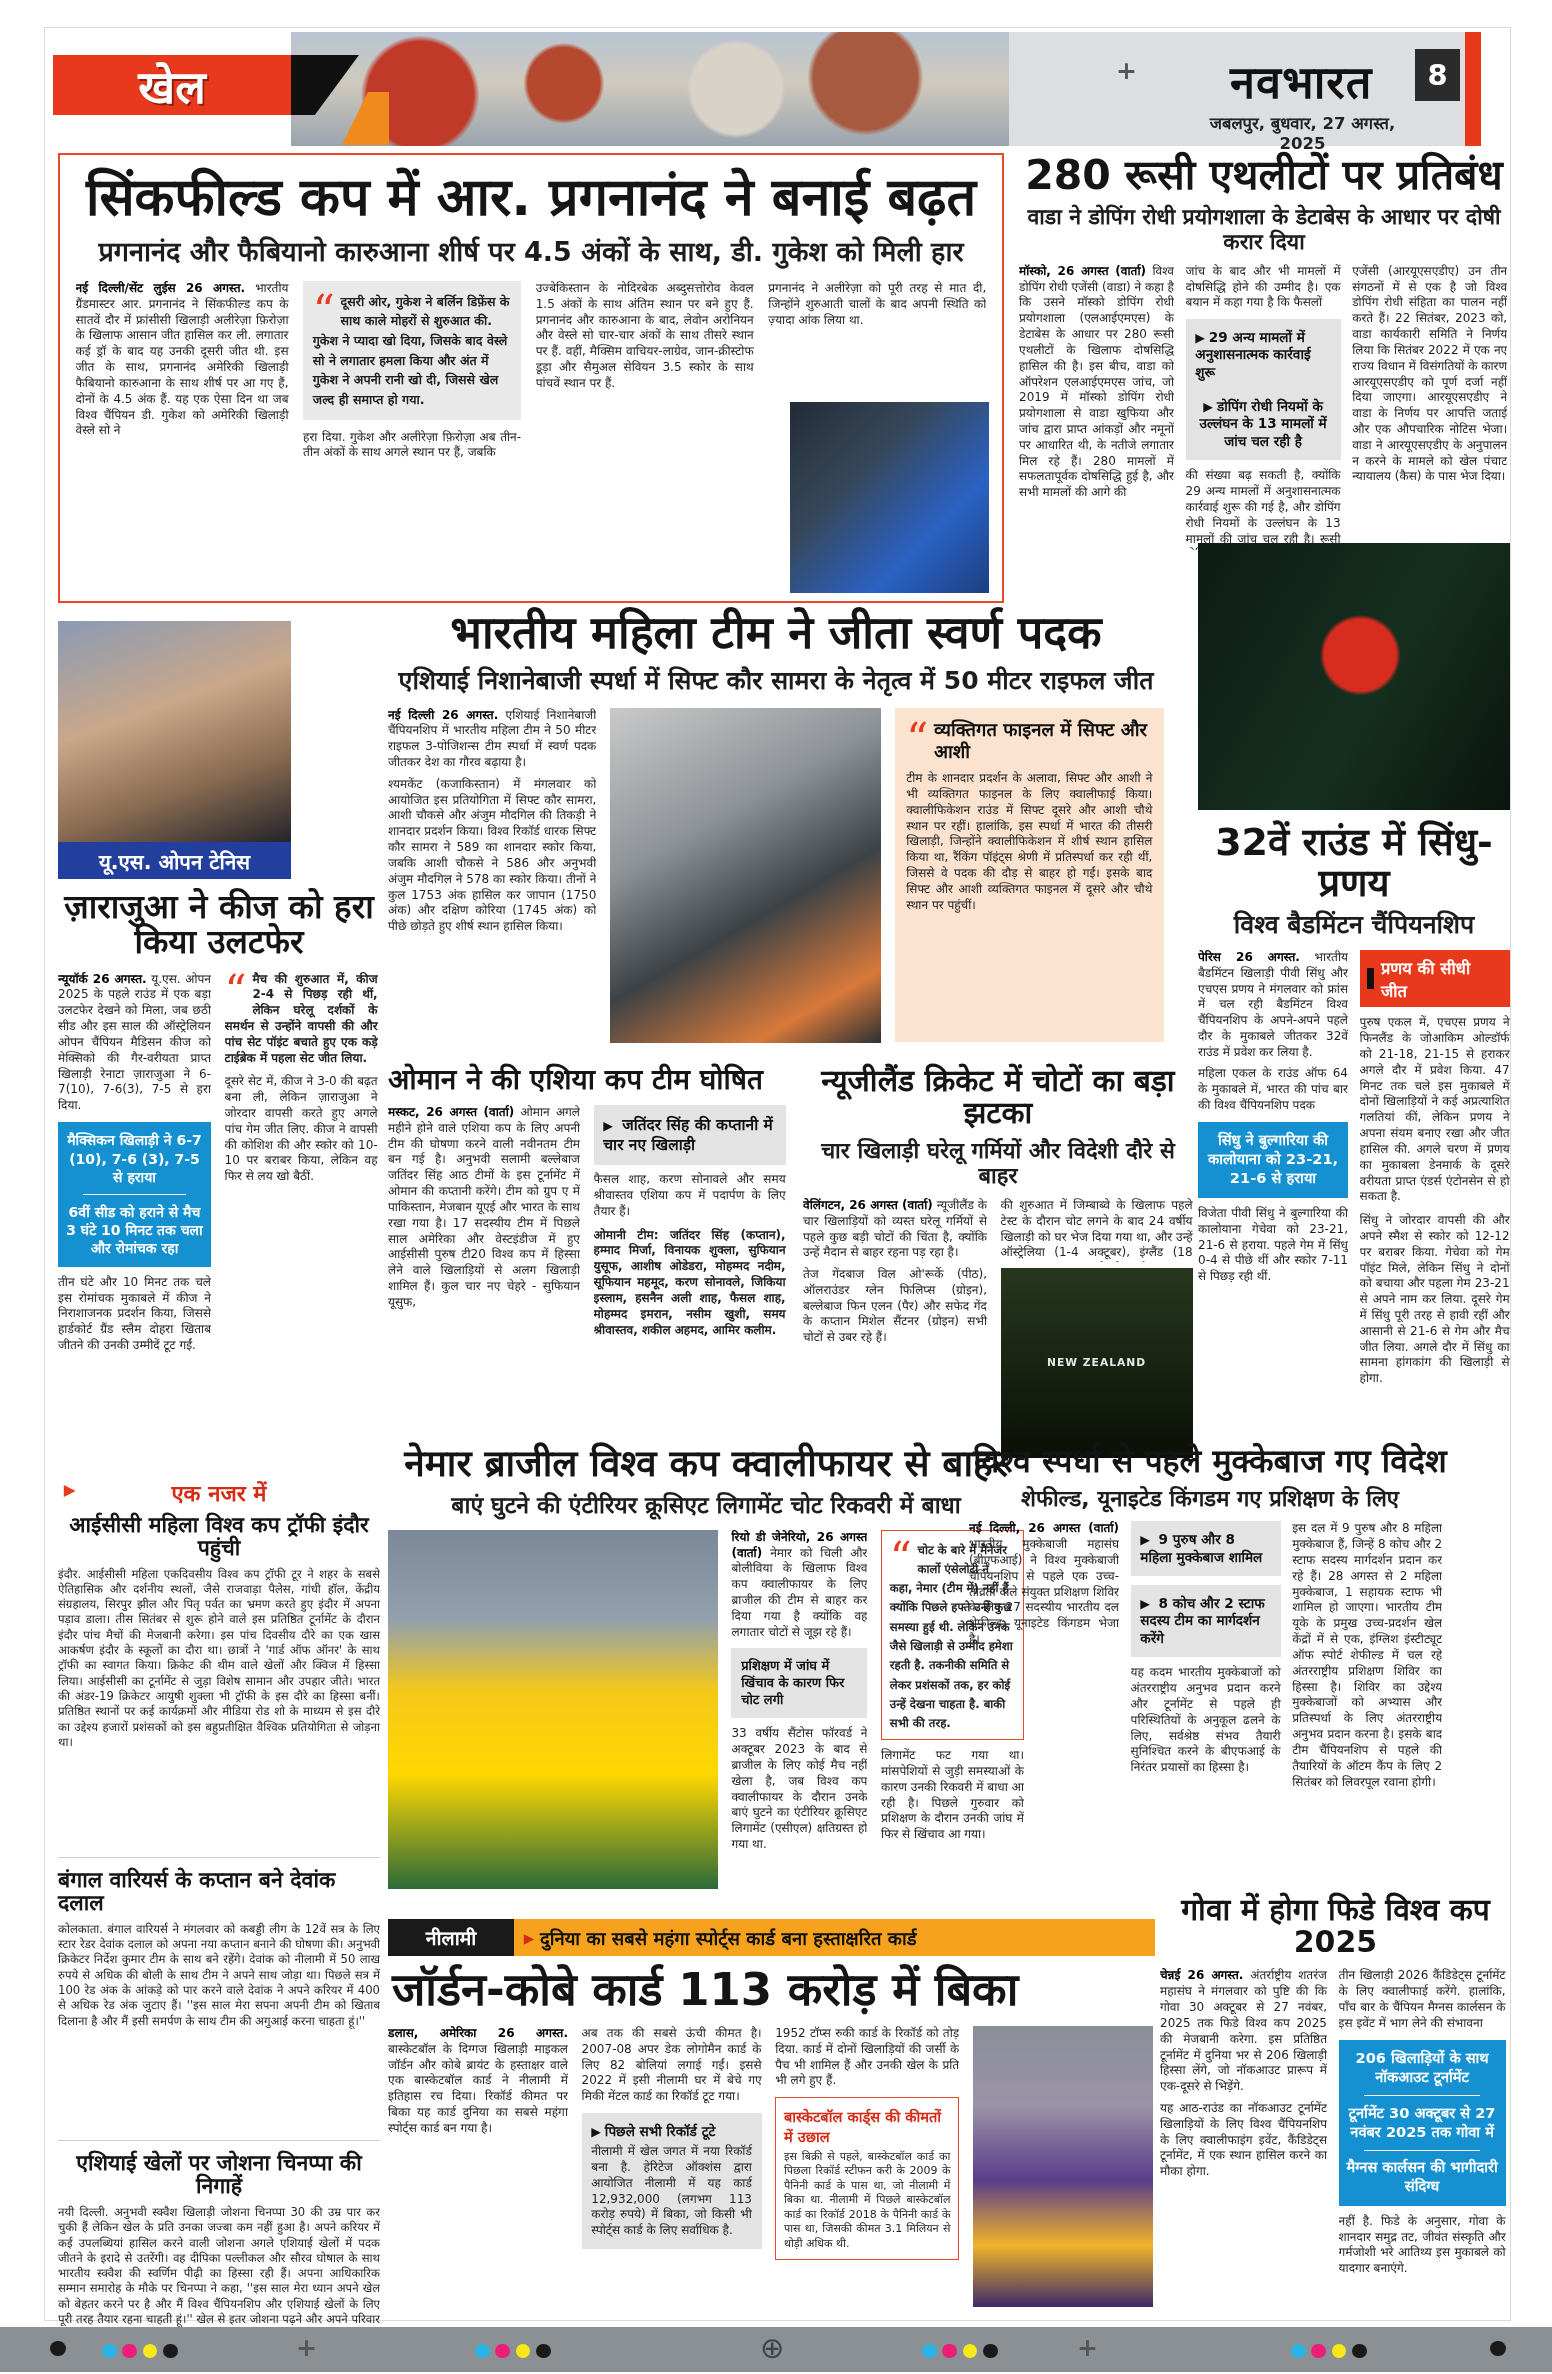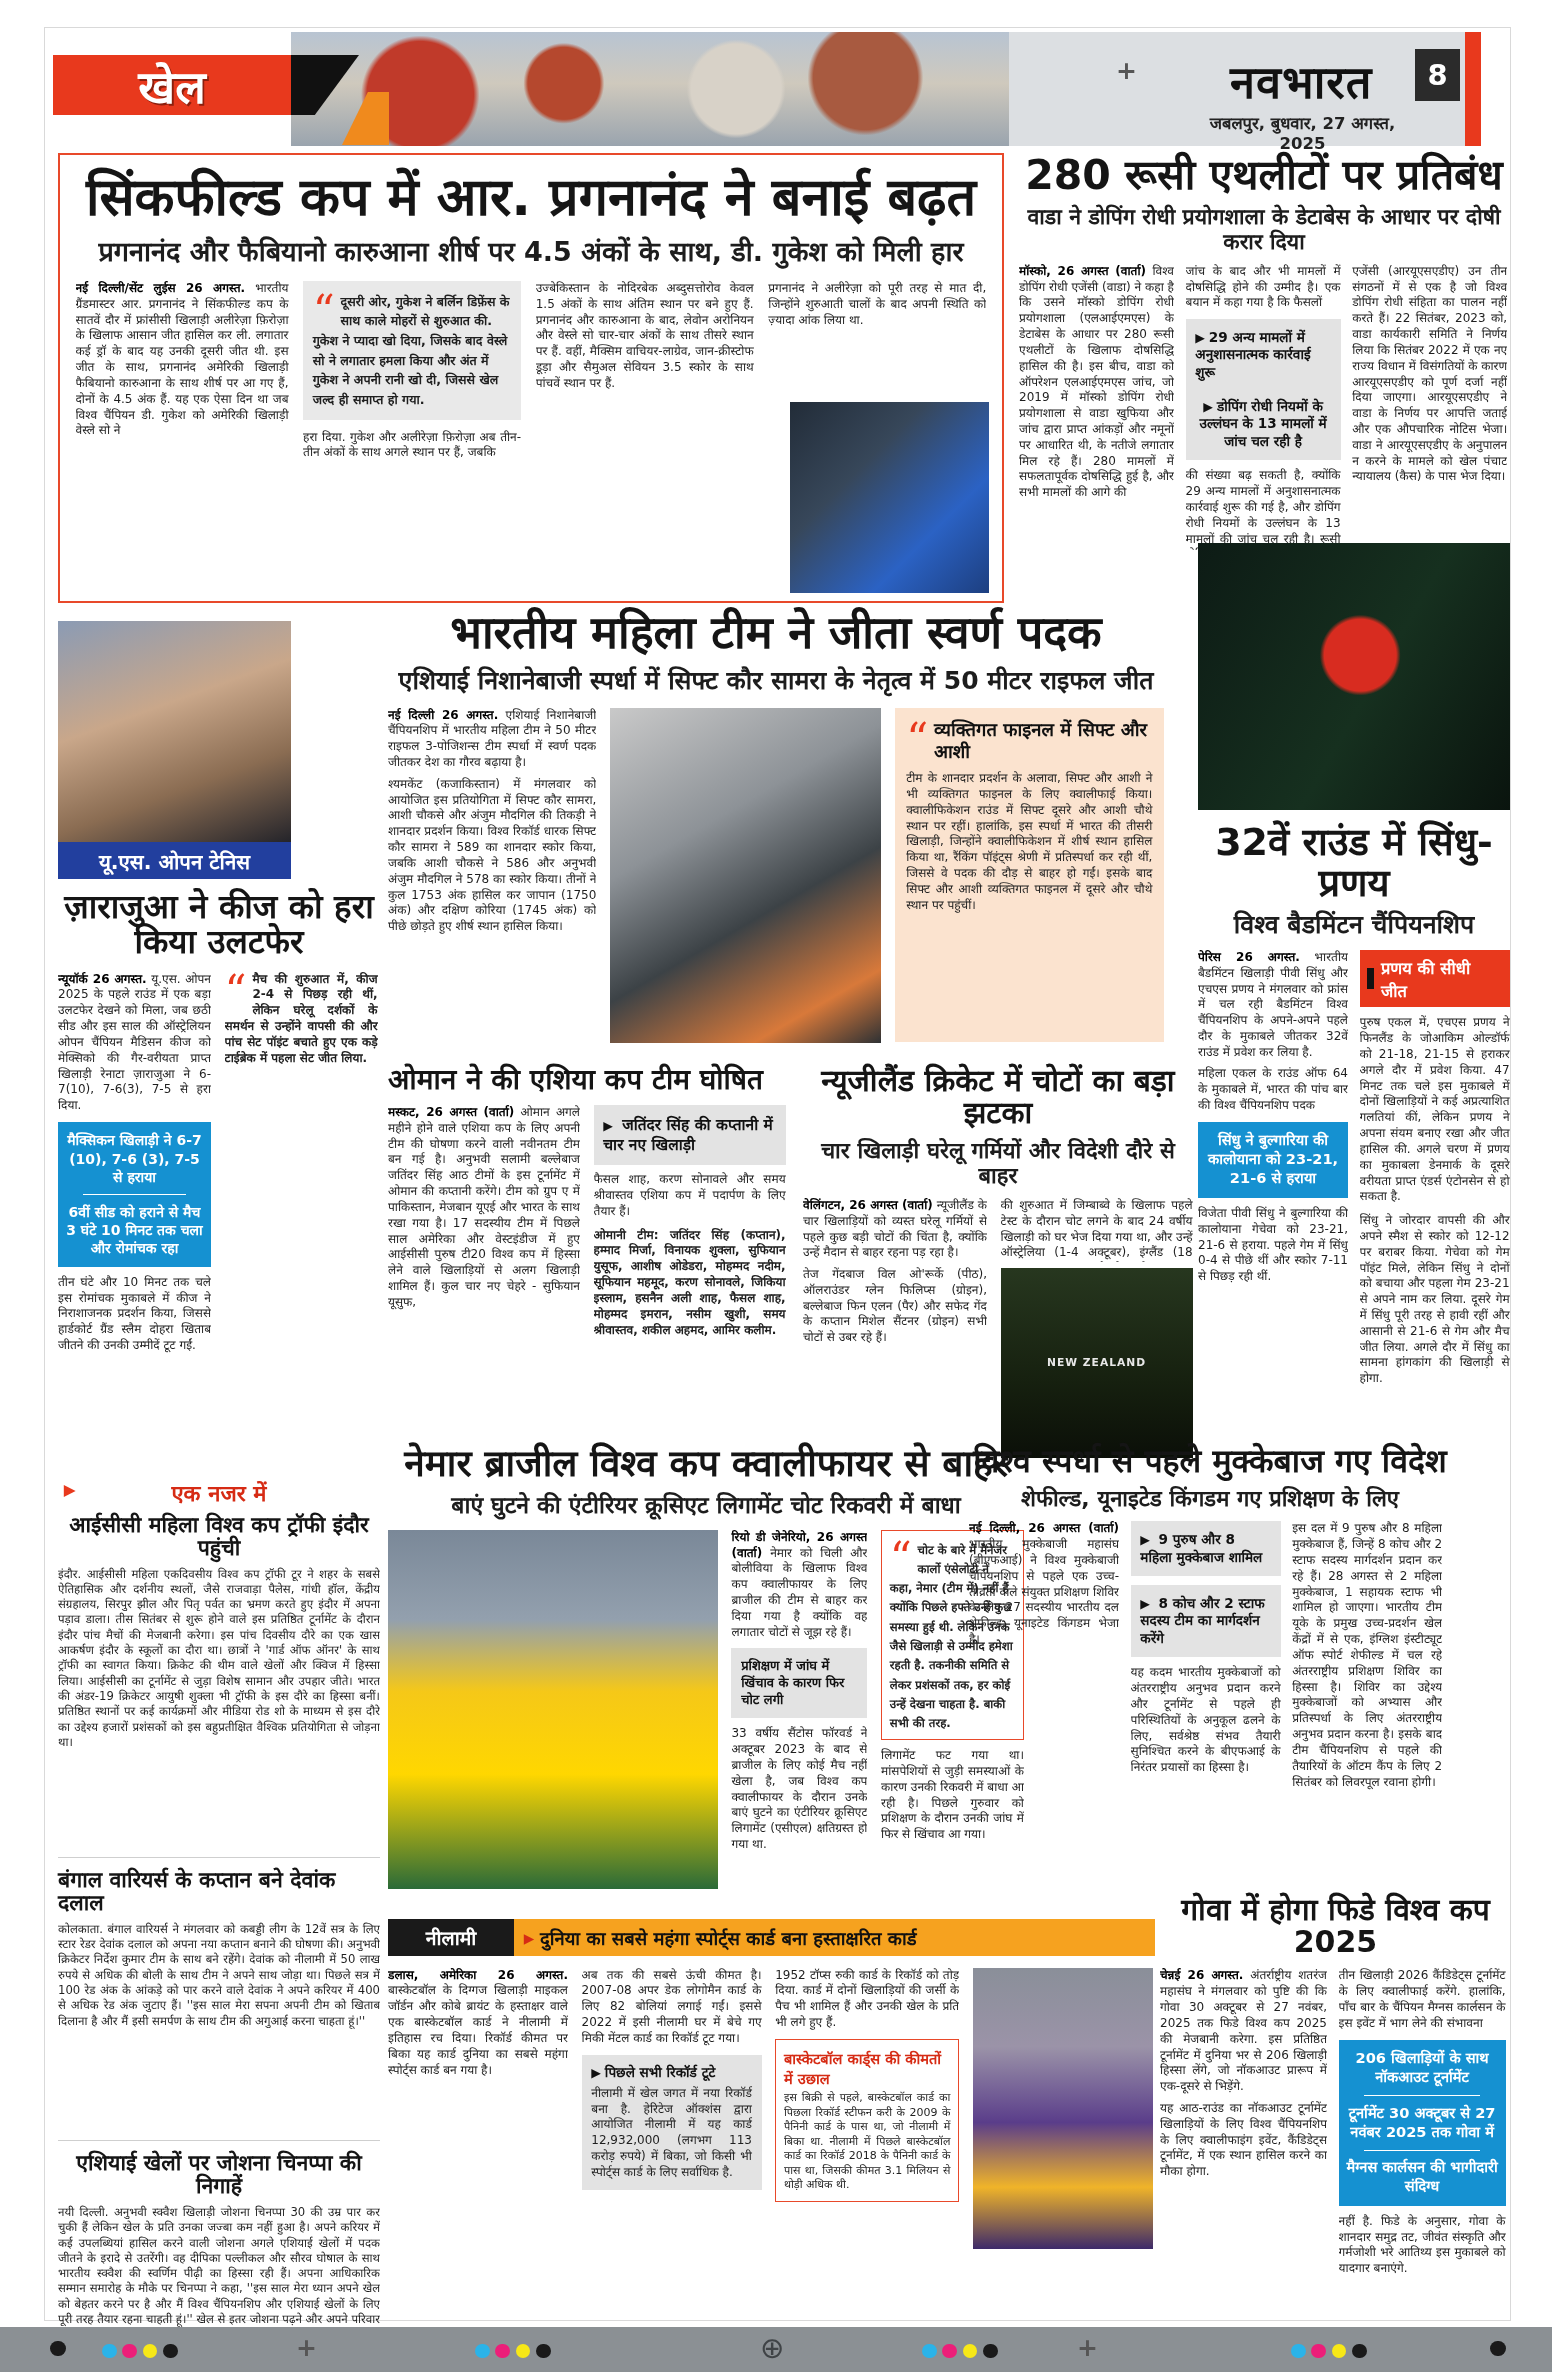--- a/index.html
+++ b/index.html
@@ -155,20 +155,21 @@
         <div class="bluebox" style="font-size:14px;margin:7.8px 0;">
           <div>मैक्सिकन खिलाड़ी ने 6-7 (10), 7-6 (3), 7-5 से हराया</div>
           <div class="sep"></div>
           <div>6वीं सीड को हराने से मैच 3 घंटे 10 मिनट तक चला और रोमांचक रहा</div>
         </div>
         <div class="bt">तीन घंटे और 10 मिनट तक चले इस रोमांचक मुकाबले में कीज ने निराशाजनक प्रदर्शन किया, जिससे हार्डकोर्ट ग्रैंड स्लैम दोहरा खिताब जीतने की उनकी उम्मीदें टूट गईं.</div>
       </div>
       <div class="col" style="width:153px;">
         <span class="qmark">“</span>
         <div class="bt" style="font-weight:bold;">मैच की शुरुआत में, कीज 2-4 से पिछड़ रही थीं, लेकिन घरेलू दर्शकों के समर्थन से उन्होंने वापसी की और पांच सेट पॉइंट बचाते हुए एक कड़े टाईब्रेक में पहला सेट जीत लिया.</div>
+        <div class="bt" style="margin-top:7.8px;">दूसरे सेट में, कीज ने 3-0 की बढ़त बना ली, लेकिन ज़ाराजुआ ने जोरदार वापसी करते हुए अगले पांच गेम जीत लिए. कीज ने वापसी की कोशिश की और स्कोर को 10-10 पर बराबर किया, लेकिन वह फिर से लय खो बैठीं.</div>
       </div>
     </div>
   </div>
 
   <div class="abs" style="left:388px;top:609px;width:776px;height:456px;">
     <div class="hl" style="font-size:45px;">भारतीय महिला टीम ने जीता स्वर्ण पदक</div>
     <div class="sub" style="font-size:25px;margin-top:9.7px;">एशियाई निशानेबाजी स्पर्धा में सिफ्ट कौर सामरा के नेतृत्व में 50 मीटर राइफल जीत</div>
     <div style="display:flex;gap:13.6px;margin-top:11.6px;height:335px;">
       <div class="col" style="width:209px;">
         <div class="bt"><b>नई दिल्ली 26 अगस्त.</b>
@@ -257,20 +258,21 @@
   </div>
 
   <div class="abs" style="left:388px;top:1919px;width:767px;height:400px;">
     <div style="display:flex;height:37px;">
       <div style="background:#1a1a1a;color:#fff;font-weight:bold;font-size:19.4px;display:flex;align-items:center;justify-content:center;width:126px;">नीलामी</div>
       <div style="background:#f6a21f;flex:1;display:flex;align-items:center;padding-left:9.7px;">
         <span style="color:#d62b14;font-size:13.6px;margin-right:5.8px;">▶</span>
         <span style="font-weight:bold;font-size:18.4px;color:#111;">दुनिया का सबसे महंगा स्पोर्ट्स कार्ड बना हस्ताक्षरित कार्ड</span>
       </div>
     </div>
+    <div class="hl" style="font-size:45px;margin-top:9.7px;text-align:left;padding-left:3.9px;">जॉर्डन-कोबे कार्ड 113 करोड़ में बिका</div>
     <div style="display:flex;gap:13.6px;margin-top:11.6px;height:281px;">
       <div class="col bt" style="width:180px;">
         <b>डलास, अमेरिका 26 अगस्त.</b>
         <span>बास्केटबॉल के दिग्गज खिलाड़ी माइकल जॉर्डन और कोबे ब्रायंट के हस्ताक्षर वाले एक बास्केटबॉल कार्ड ने नीलामी में इतिहास रच दिया। रिकॉर्ड कीमत पर बिका यह कार्ड दुनिया का सबसे महंगा स्पोर्ट्स कार्ड बन गया है।</span>
       </div>
       <div class="col" style="width:180px;">
         <div class="bt">अब तक की सबसे ऊंची कीमत है। 2007-08 अपर डेक लोगोमैन कार्ड के लिए 82 बोलियां लगाई गईं। इससे 2022 में इसी नीलामी घर में बेचे गए मिकी मेंटल कार्ड का रिकॉर्ड टूट गया।</div>
         <div class="gq" style="margin-top:7.8px;font-size:13.6px;">
           <div><span class="arr">▶</span><span>पिछले सभी रिकॉर्ड टूटे</span></div>
           <div class="bt" style="font-weight:normal;margin-top:3.9px;">नीलामी में खेल जगत में नया रिकॉर्ड बना है. हेरिटेज ऑक्शंस द्वारा आयोजित नीलामी में यह कार्ड 12,932,000 (लगभग 113 करोड़ रुपये) में बिका, जो किसी भी स्पोर्ट्स कार्ड के लिए सर्वाधिक है.</div>

